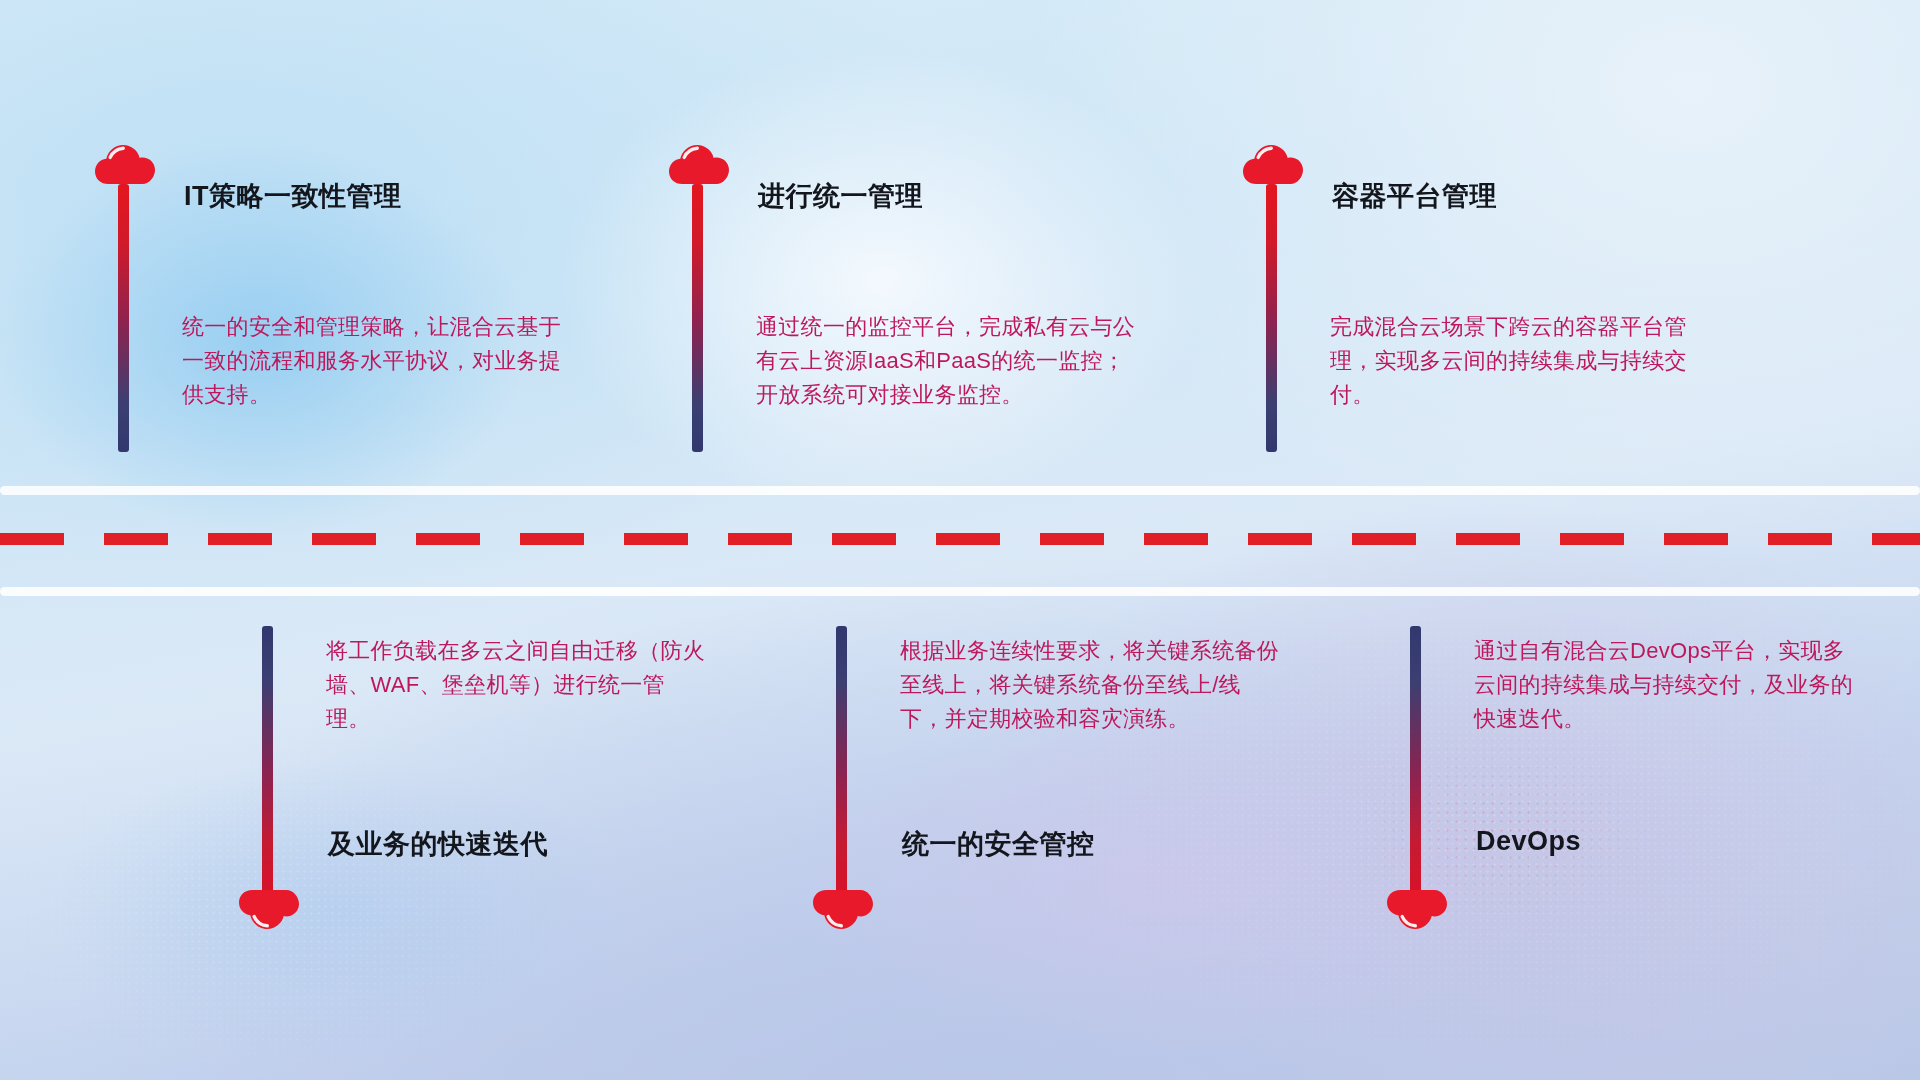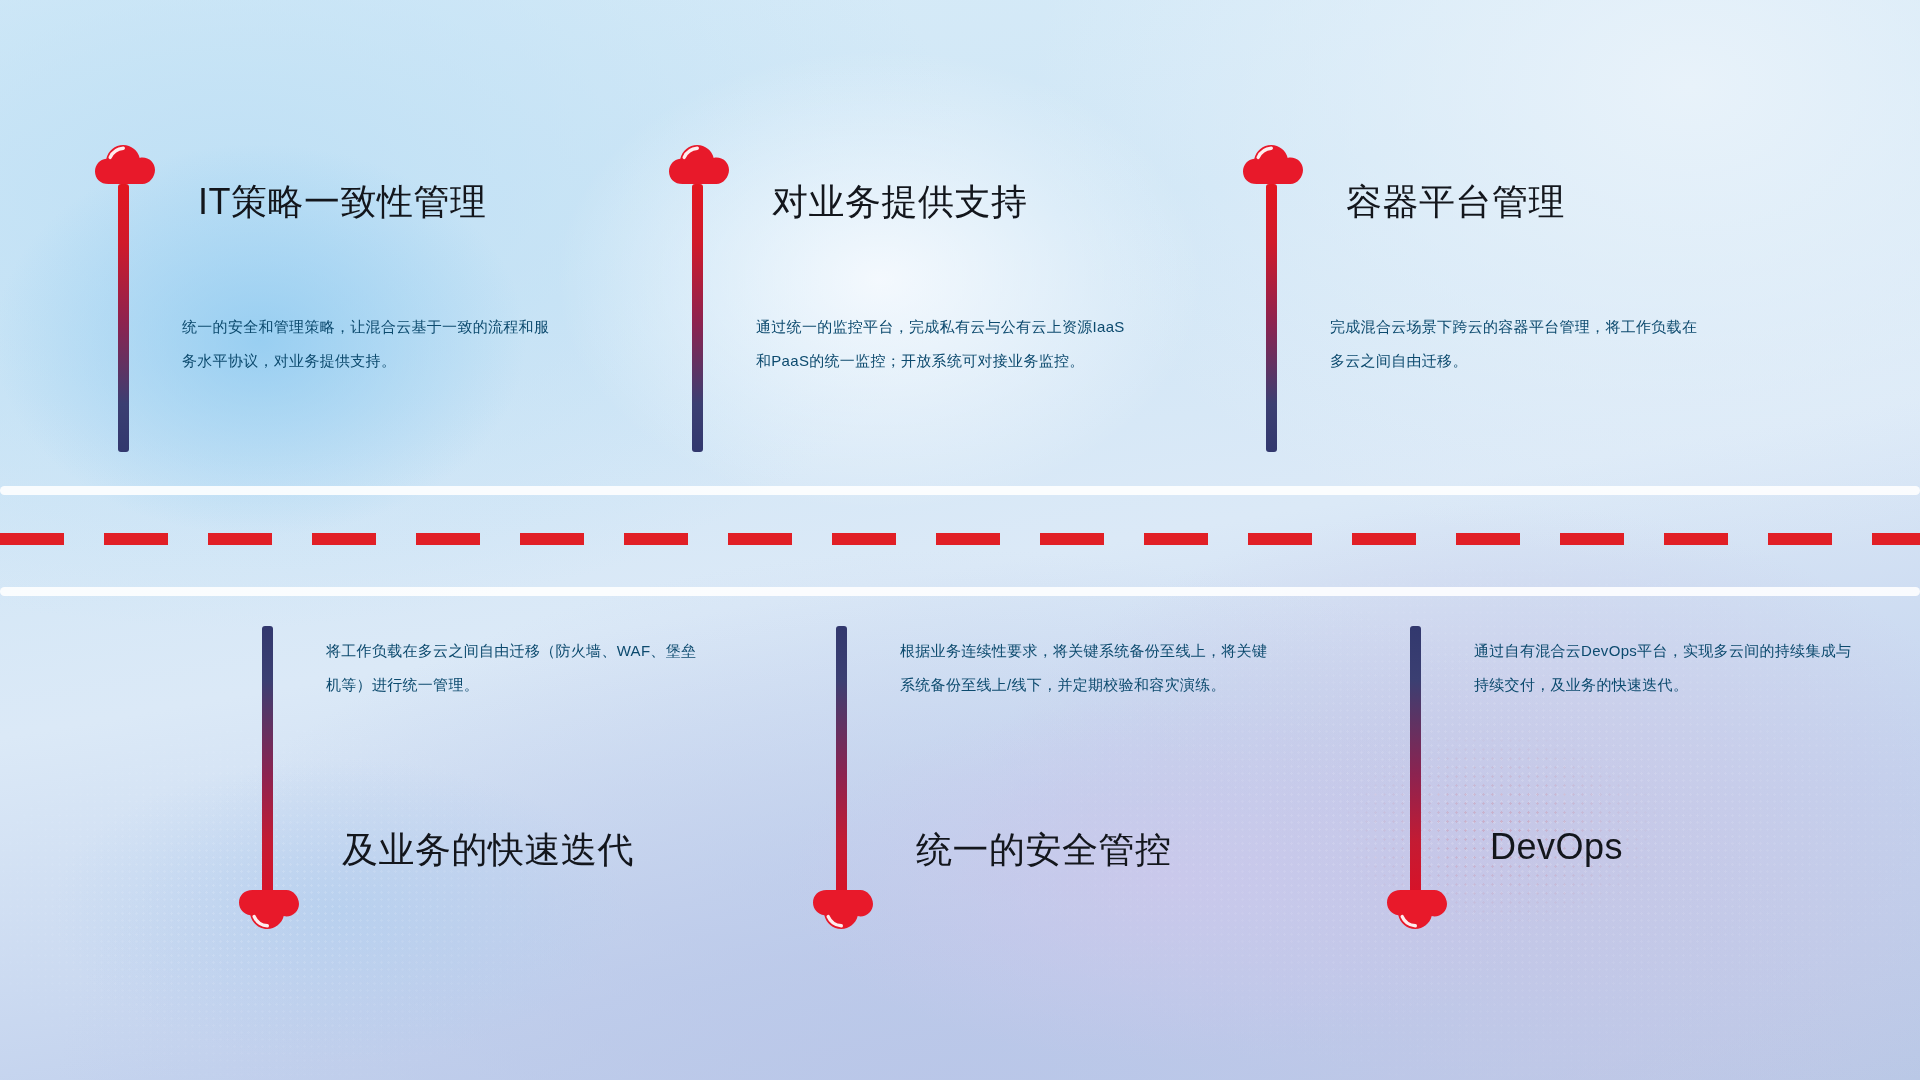--- a/index.html
+++ b/index.html
@@ -80,26 +80,26 @@
     position:absolute; left:0; top:0; width:11px; height:270px;
     background:linear-gradient(to bottom,#32386e 0%,#3b3f72 20%,#8c2350 55%,#c41b33 80%,#d81228 100%);
     border-radius:3px;
   }
 
   .cloud{ position:absolute; width:62px; height:46px; }
   .cloud svg{ display:block; width:100%; height:100%; }
 
   .heading{
     position:absolute;
-    font-size:36px; font-weight:400; color:#13161c;
-    letter-spacing:.5px; white-space:nowrap;margin-left:14px;
+    font-size:27px; font-weight:700; color:#13161c;
+    letter-spacing:.5px; white-space:nowrap;
   }
   .body-text{
     position:absolute;
-    font-size:15px; line-height:34px; color:#0c4a6e;
+    font-size:22px; line-height:34px; color:#be185d;
     letter-spacing:.3px;
     width:380px;
   }
 
   
   #top-col-1{ left:118px; top:160px; }
   #top-col-2{ left:692px; top:160px; }
   #top-col-3{ left:1266px; top:160px; }
   .top-item .cloud{ left:-24px; top:-21px; }
   .top-item .heading{ left:66px; top:18px; }
@@ -137,34 +137,34 @@
 </div>
 
 <div class="col top-item" id="top-col-2">
   <div class="stem"></div>
   <div class="cloud">
     <svg viewBox="0 0 62 46" xmlns="http://www.w3.org/2000/svg">
       <path d="M14.5 45C6.5 45 1 39.6 1 32.4c0-6.6 4.8-11.9 11.3-12.6C14.1 12 20.9 6 29.2 6c8 0 14.7 5.5 16.5 12.9.9-.2 1.8-.3 2.7-.3 7 0 12.6 5.5 12.6 12.4S55.4 45 48.4 45H14.5z" fill="#e8192a"></path>
       <path d="M16.2 18.4c2.3-5.2 7.2-8.7 13.1-9.2" fill="none" stroke="#ffffff" stroke-width="3.4" stroke-linecap="round" opacity=".92"></path>
     </svg>
   </div>
-  <div class="heading">对业务提供支持</div>
+  <div class="heading">进行统一管理</div>
   <div class="body-text">通过统一的监控平台，完成私有云与公有云上资源IaaS和PaaS的统一监控；开放系统可对接业务监控。</div>
 </div>
 
 <div class="col top-item" id="top-col-3">
   <div class="stem"></div>
   <div class="cloud">
     <svg viewBox="0 0 62 46" xmlns="http://www.w3.org/2000/svg">
       <path d="M14.5 45C6.5 45 1 39.6 1 32.4c0-6.6 4.8-11.9 11.3-12.6C14.1 12 20.9 6 29.2 6c8 0 14.7 5.5 16.5 12.9.9-.2 1.8-.3 2.7-.3 7 0 12.6 5.5 12.6 12.4S55.4 45 48.4 45H14.5z" fill="#e8192a"></path>
       <path d="M16.2 18.4c2.3-5.2 7.2-8.7 13.1-9.2" fill="none" stroke="#ffffff" stroke-width="3.4" stroke-linecap="round" opacity=".92"></path>
     </svg>
   </div>
   <div class="heading">容器平台管理</div>
-  <div class="body-text">完成混合云场景下跨云的容器平台管理，将工作负载在多云之间自由迁移。</div>
+  <div class="body-text">完成混合云场景下跨云的容器平台管理，实现多云间的持续集成与持续交付。</div>
 </div>
 
 <div id="divider">
   <div class="div-line top"></div>
   <div id="dashed-line"></div>
   <div class="div-line bottom"></div>
 </div>
 
 <div class="col bottom-item" id="bot-col-1">
   <div class="stem"></div>

